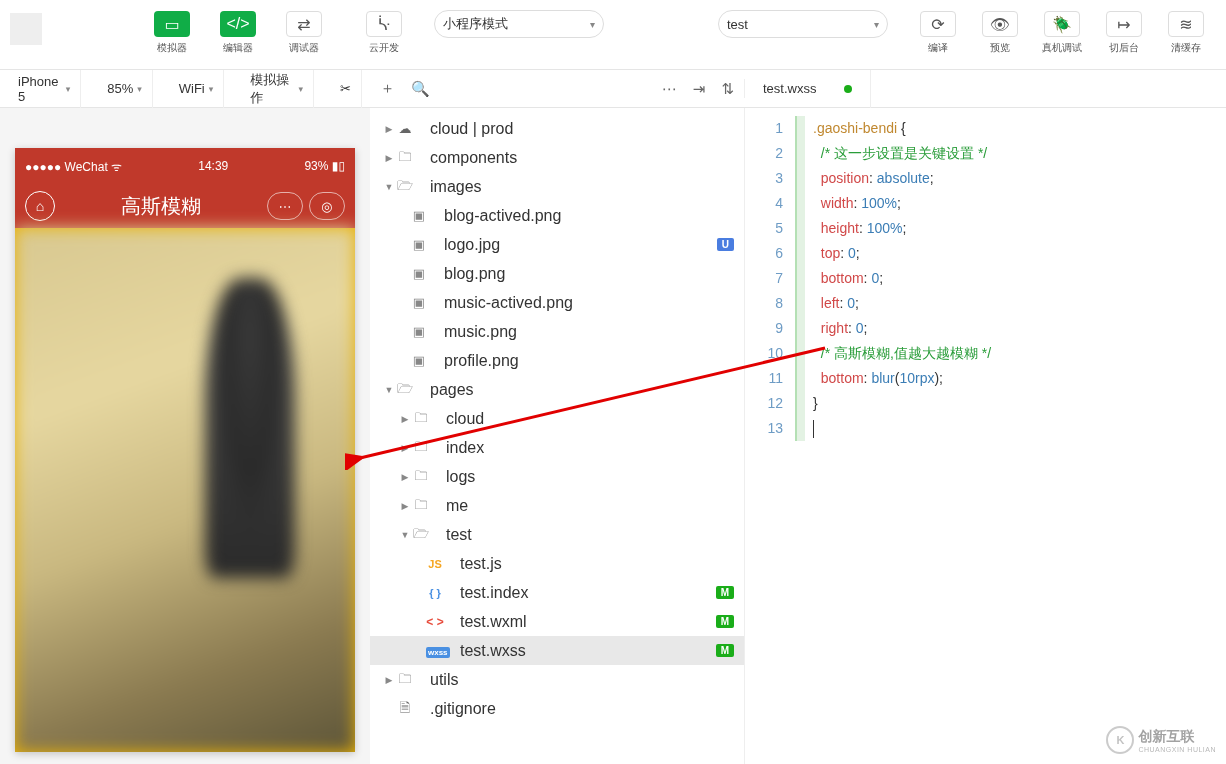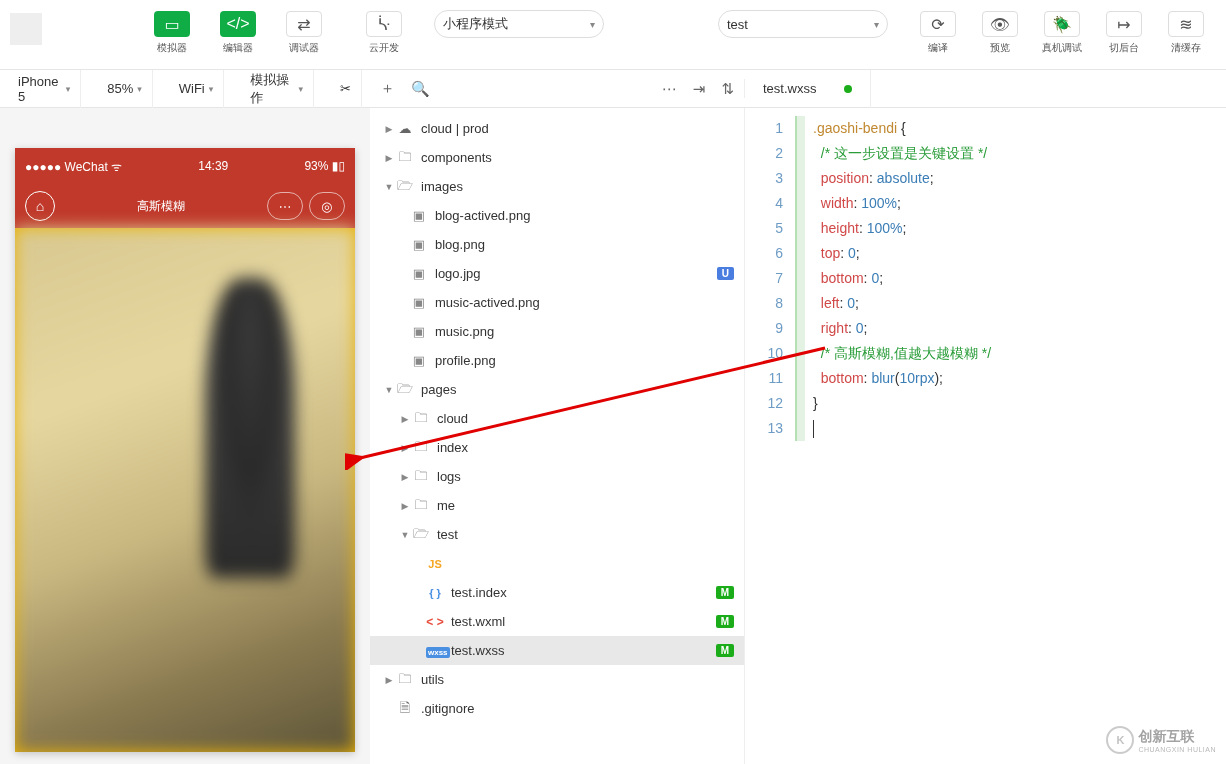--- a/index.html
+++ b/index.html
@@ -37,50 +37,50 @@
 
 .main { display: flex; height: calc(764px - 70px - 38px); }
 
 
 .sim-pane { width: 370px; background: #f5f5f5; display: flex; justify-content: center; padding-top: 40px; }
 .phone { width: 340px; height: 604px; background: #eab308; box-shadow: 0 2px 8px rgba(0,0,0,0.2); overflow: hidden; position: relative; }
 .status-bar { height: 36px; background: #c0392b; color: #fff; display: flex; align-items: center; padding: 0 10px; font-size: 12px; }
 .status-time { flex: 1; text-align: center; }
 .nav-bar { height: 44px; background: #c0392b; color: #fff; display: flex; align-items: center; padding: 0 10px; }
 .nav-home { width: 30px; height: 30px; border: 1.5px solid #fff; border-radius: 50%; display: flex; align-items: center; justify-content: center; font-size: 14px; }
-.nav-title { flex: 1; text-align: center; font-size: 12px; }
+.nav-title { flex: 1; text-align: center; font-size: 20px; }
 .nav-right { display: flex; gap: 6px; }
 .nav-pill { width: 36px; height: 28px; border: 1px solid rgba(255,255,255,0.6); border-radius: 14px; display: flex; align-items: center; justify-content: center; }
 .phone-body { position: absolute; top: 80px; left: 0; right: 0; bottom: 0;
   background: linear-gradient(160deg, #d8c890 0%, #e6d7a0 30%, #c9b880 55%, #8a7a50 80%, #5d5538 100%);
   filter: blur(8px);
 }
 .phone-figure { position: absolute; top: 130px; left: 190px; width: 90px; height: 300px;
   background: radial-gradient(ellipse at 50% 20%, #3a3a3a 0%, #2a2a2a 40%, transparent 60%),
               linear-gradient(#4a4a4a, #2a2a2a);
   border-radius: 40% 40% 10% 10%;
   filter: blur(8px);
 }
 
 
 .tree-pane { width: 375px; border-right: 1px solid #eee; overflow-y: auto; padding-top: 6px; }
 .tree-row { display: flex; align-items: center; height: 29px; padding-right: 10px; cursor: pointer; }
 .tree-row.selected { background: #e8e8e8; }
 .tree-caret { width: 14px; text-align: center; color: #888; font-size: 9px; }
-.tree-icon { width: 18px; text-align: center; margin-right: 7px; font-size: 13px; color: #666; }
+.tree-icon { width: 18px; text-align: center; margin-right: 16px; font-size: 13px; color: #666; }
 .folder-icon::before { content: "🗀"; }
 .folder-open-icon::before { content: "🗁"; }
 .cloud-icon::before { content: "☁"; }
 .img-icon::before { content: "▣"; color: #888; }
 .js-icon { color: #f5a623; font-weight: bold; font-size: 11px; }
 .json-icon { color: #4a90e2; font-weight: bold; font-size: 11px; }
 .wxml-icon { color: #e74c3c; font-weight: bold; font-size: 12px; }
 .wxss-icon { background: #4a90e2; color: #fff; font-size: 8px; padding: 1px 2px; border-radius: 2px; font-weight: bold; }
 .file-icon::before { content: "🗎"; }
-.tree-label { flex: 1; font-size: 13px; }
+.tree-label { flex: 1; font-size: 16px; }
 .tree-badge { background: #1aad19; color: #fff; font-size: 10px; font-weight: bold; padding: 1px 5px; border-radius: 2px; }
 .tree-badge.blue { background: #4a7de0; }
 
 
 .editor-pane { flex: 1; display: flex; font-family: Consolas, Monaco, monospace; font-size: 14px; overflow: hidden; }
 .gutter { width: 50px; text-align: right; padding-right: 12px; color: #6e9cc5; padding-top: 8px; }
 .gutter div { height: 25px; line-height: 25px; }
 .gutter-bar { width: 10px; background: #e3f2e3; margin-top: 8px; height: 325px; border-left: 2px solid #b4e0b4; }
 .code { flex: 1; padding-top: 8px; padding-left: 8px; position: relative; }
 .code-line { height: 25px; line-height: 25px; white-space: pre; }
@@ -229,26 +229,26 @@
         <span class="tree-caret">▼</span>
         <span class="tree-icon folder-open-icon"></span>
         <span class="tree-label">images</span>
       </div>
     <div class="tree-row" style="padding-left:40px">
         <span class="tree-icon img-icon"></span>
         <span class="tree-label">blog-actived.png</span>
       </div>
     <div class="tree-row" style="padding-left:40px">
         <span class="tree-icon img-icon"></span>
-        <span class="tree-label">blog.png</span>
-      </div>
-    <div class="tree-row" style="padding-left:40px">
-        <span class="tree-icon img-icon"></span>
         <span class="tree-label">logo.jpg</span>
         <span class="tree-badge blue">U</span>
+      </div>
+    <div class="tree-row" style="padding-left:40px">
+        <span class="tree-icon img-icon"></span>
+        <span class="tree-label">blog.png</span>
       </div>
     <div class="tree-row" style="padding-left:40px">
         <span class="tree-icon img-icon"></span>
         <span class="tree-label">music-actived.png</span>
       </div>
     <div class="tree-row" style="padding-left:40px">
         <span class="tree-icon img-icon"></span>
         <span class="tree-label">music.png</span>
       </div>
     <div class="tree-row" style="padding-left:40px">
@@ -280,20 +280,21 @@
         <span class="tree-icon folder-icon"></span>
         <span class="tree-label">me</span>
       </div>
     <div class="tree-row" style="padding-left:28px">
         <span class="tree-caret">▼</span>
         <span class="tree-icon folder-open-icon"></span>
         <span class="tree-label">test</span>
       </div>
     <div class="tree-row" style="padding-left:56px">
         <span class="tree-icon js-icon">JS</span>
+        <span class="tree-label">test.js</span>
       </div>
     <div class="tree-row" style="padding-left:56px">
         <span class="tree-icon json-icon">{ }</span>
         <span class="tree-label">test.index</span>
         <span class="tree-badge">M</span>
       </div>
     <div class="tree-row" style="padding-left:56px">
         <span class="tree-icon wxml-icon">&lt; &gt;</span>
         <span class="tree-label">test.wxml</span>
         <span class="tree-badge">M</span>

